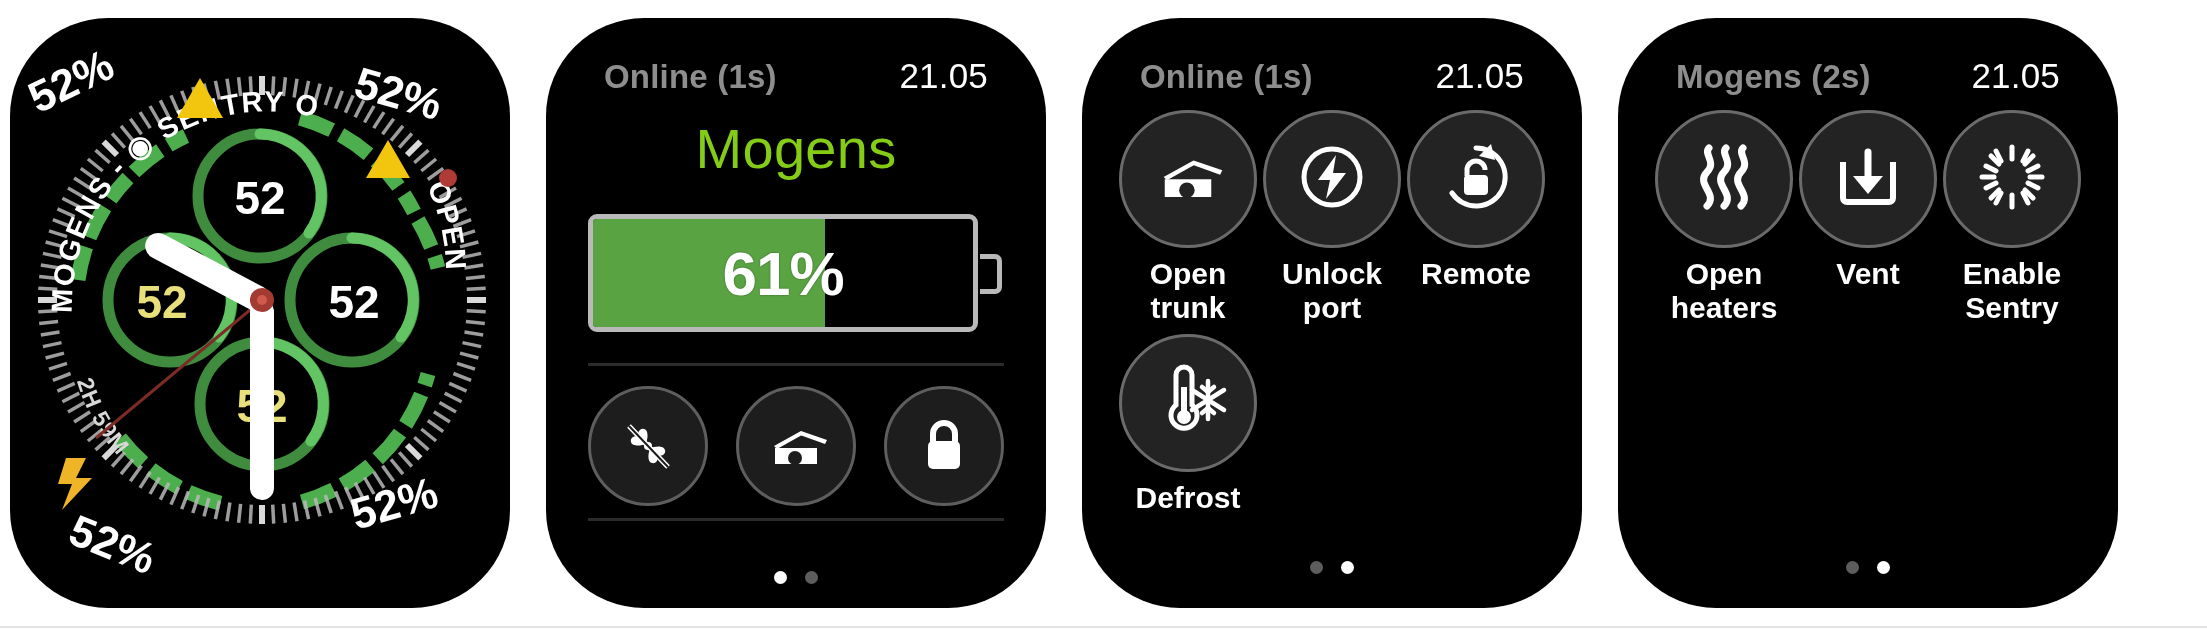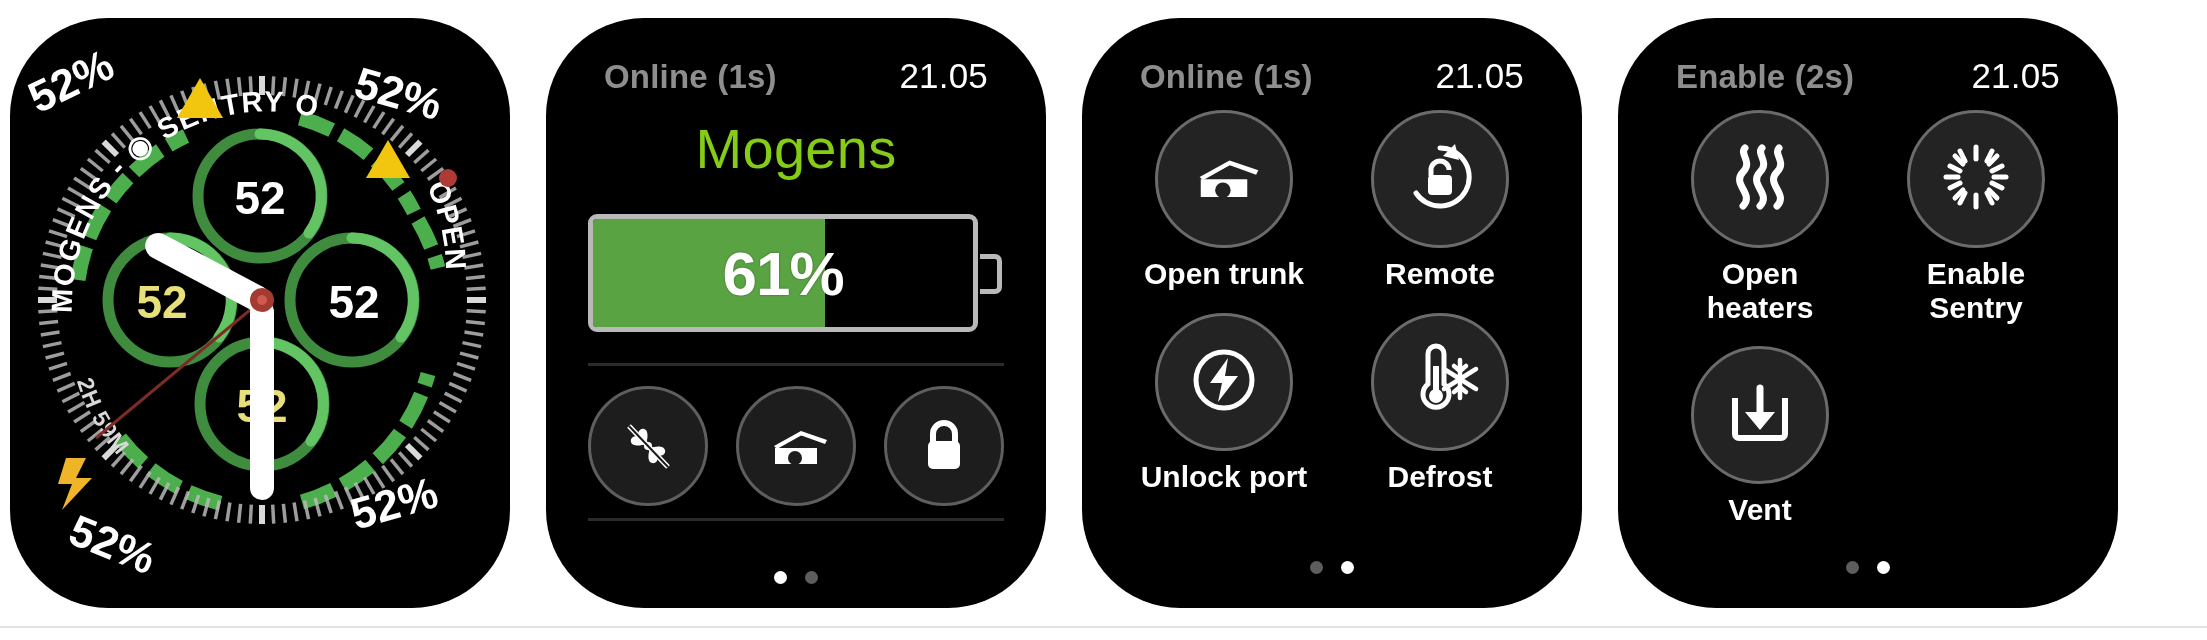--- a/index.html
+++ b/index.html
@@ -76,22 +76,22 @@
   .cbtn{
     width:120px;height:120px;border-radius:50%;
     background:#1d1d1d;border:3px solid #5e5e5e;
     display:flex;align-items:center;justify-content:center;box-sizing:border-box;
   }
   .cbtn svg{display:block;}
 
   
   .grid4{
     position:absolute;left:34px;right:34px;top:92px;
-    display:grid;grid-template-columns:1fr 1fr;
-    row-gap:22px;
+    display:grid;grid-template-columns:1fr 1fr 1fr;
+    row-gap:10px;
   }
   .cell{display:flex;flex-direction:column;align-items:center;}
   .gbtn{
     width:138px;height:138px;border-radius:50%;
     background:#232323;border:3px solid #6b6b6b;
     display:flex;align-items:center;justify-content:center;box-sizing:border-box;
   }
   .glabel{
     margin-top:9px;color:#fff;font-size:30px;font-weight:600;
     text-align:center;line-height:1.12;max-width:170px;
@@ -411,41 +411,41 @@
                 </g>
               </svg>
             </span>
           </div>
           <div class="glabel">Open trunk</div>
         </div>
 
         <div class="cell">
           <div class="gbtn">
             <span>
+              <svg width="76" height="76" viewBox="0 0 76 76">
+                <circle cx="38" cy="38" r="28" fill="none" stroke="#ffffff" stroke-width="5"></circle>
+                <polygon points="42,16 24,41 36,41 32,60 52,34 39,34" fill="#ffffff"></polygon>
+              </svg>
+            </span>
+          </div>
+          <div class="glabel">Unlock port</div>
+        </div>
+
+        <div class="cell">
+          <div class="gbtn">
+            <span>
               <svg width="78" height="78" viewBox="0 0 78 78">
                 <path d="M39 10 a29 29 0 1 1 -24 45" fill="none" stroke="#ffffff" stroke-width="5" stroke-linecap="round"></path>
                 <polygon points="54,6 58,22 42,18" fill="#ffffff"></polygon>
                 <path d="M30 38v-6a9 9 0 0 1 18 0" fill="none" stroke="#ffffff" stroke-width="5"></path>
                 <rect x="27" y="37" width="24" height="20" rx="4" fill="#ffffff"></rect>
               </svg>
             </span>
           </div>
           <div class="glabel">Remote</div>
-        </div>
-
-        <div class="cell">
-          <div class="gbtn">
-            <span>
-              <svg width="76" height="76" viewBox="0 0 76 76">
-                <circle cx="38" cy="38" r="28" fill="none" stroke="#ffffff" stroke-width="5"></circle>
-                <polygon points="42,16 24,41 36,41 32,60 52,34 39,34" fill="#ffffff"></polygon>
-              </svg>
-            </span>
-          </div>
-          <div class="glabel">Unlock port</div>
         </div>
 
         <div class="cell">
           <div class="gbtn">
             <span>
               <svg width="80" height="80" viewBox="0 0 80 80">
 
                 <path d="M28 14a8 8 0 0 1 16 0v30a13 13 0 1 1 -16 0z" fill="none" stroke="#ffffff" stroke-width="5"></path>
                 <circle cx="36" cy="56" r="7" fill="#ffffff"></circle>
                 <rect x="33" y="26" width="6" height="26" fill="#ffffff"></rect>
@@ -469,39 +469,52 @@
       <div class="dots lowered">
         <span class="dot"></span>
         <span class="dot on"></span>
       </div>
     </div>
   </div>
 
   <div class="watch">
     <div class="screen">
       <div class="hdr">
-        <span class="hdr-status">Enable (2s)</span>
+        <span class="hdr-status">Mogens (2s)</span>
         <span class="hdr-time">21.05</span>
       </div>
 
       <div class="grid4">
 
         <div class="cell">
           <div class="gbtn">
             <span>
               <svg width="70" height="74" viewBox="0 0 70 74">
                 <g fill="none" stroke="#ffffff" stroke-width="7" stroke-linecap="round">
                   <path d="M18 66 C30 54 6 44 18 32 C28 22 14 14 20 8"></path>
                   <path d="M35 66 C47 54 23 44 35 32 C45 22 31 14 37 8"></path>
                   <path d="M52 66 C64 54 40 44 52 32 C62 22 48 14 54 8"></path>
                 </g>
               </svg>
             </span>
           </div>
           <div class="glabel">Open heaters</div>
+        </div>
+
+        <div class="cell">
+          <div class="gbtn">
+            <span>
+              <svg width="74" height="74" viewBox="0 0 74 74">
+                <path d="M12 22 V58 a4 4 0 0 0 4 4 h42 a4 4 0 0 0 4 -4 V22" fill="none" stroke="#ffffff" stroke-width="6" stroke-linejoin="round"></path>
+                <line x1="37" y1="12" x2="37" y2="44" stroke="#ffffff" stroke-width="7" stroke-linecap="round"></line>
+                <polygon points="37,54 22,36 52,36" fill="#ffffff"></polygon>
+              </svg>
+            </span>
+          </div>
+          <div class="glabel">Vent</div>
         </div>
 
         <div class="cell">
           <div class="gbtn">
             <span>
               <svg width="76" height="76" viewBox="0 0 76 76">
                 <g stroke="#ffffff" stroke-width="5" stroke-linecap="round">
                   <line x1="38" y1="8" x2="38" y2="20"></line>
                   <line x1="38" y1="56" x2="38" y2="68"></line>
                   <line x1="8" y1="38" x2="20" y2="38"></line>
@@ -518,33 +531,20 @@
                   <line x1="54" y1="44" x2="64" y2="49"></line>
                   <line x1="12" y1="49" x2="22" y2="44"></line>
                   <line x1="54" y1="32" x2="64" y2="27"></line>
                 </g>
               </svg>
             </span>
           </div>
           <div class="glabel">Enable Sentry</div>
         </div>
 
-        <div class="cell">
-          <div class="gbtn">
-            <span>
-              <svg width="74" height="74" viewBox="0 0 74 74">
-                <path d="M12 22 V58 a4 4 0 0 0 4 4 h42 a4 4 0 0 0 4 -4 V22" fill="none" stroke="#ffffff" stroke-width="6" stroke-linejoin="round"></path>
-                <line x1="37" y1="12" x2="37" y2="44" stroke="#ffffff" stroke-width="7" stroke-linecap="round"></line>
-                <polygon points="37,54 22,36 52,36" fill="#ffffff"></polygon>
-              </svg>
-            </span>
-          </div>
-          <div class="glabel">Vent</div>
-        </div>
-
       </div>
 
       <div class="dots lowered">
         <span class="dot"></span>
         <span class="dot on"></span>
       </div>
     </div>
   </div>
 
   <div class="bottom-rule"></div>

